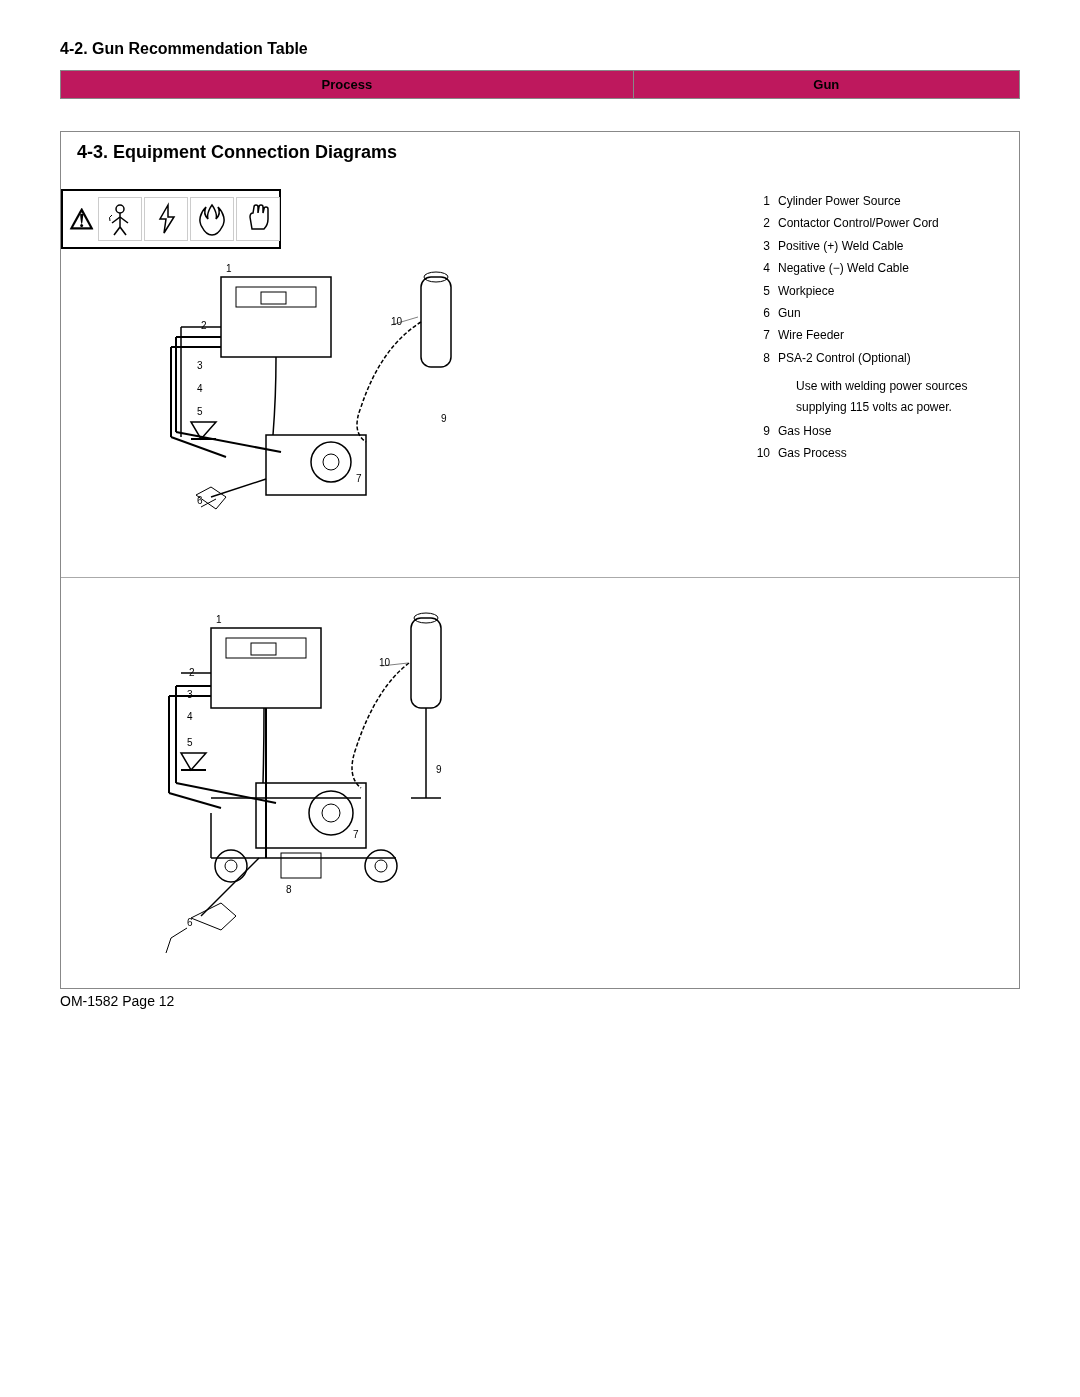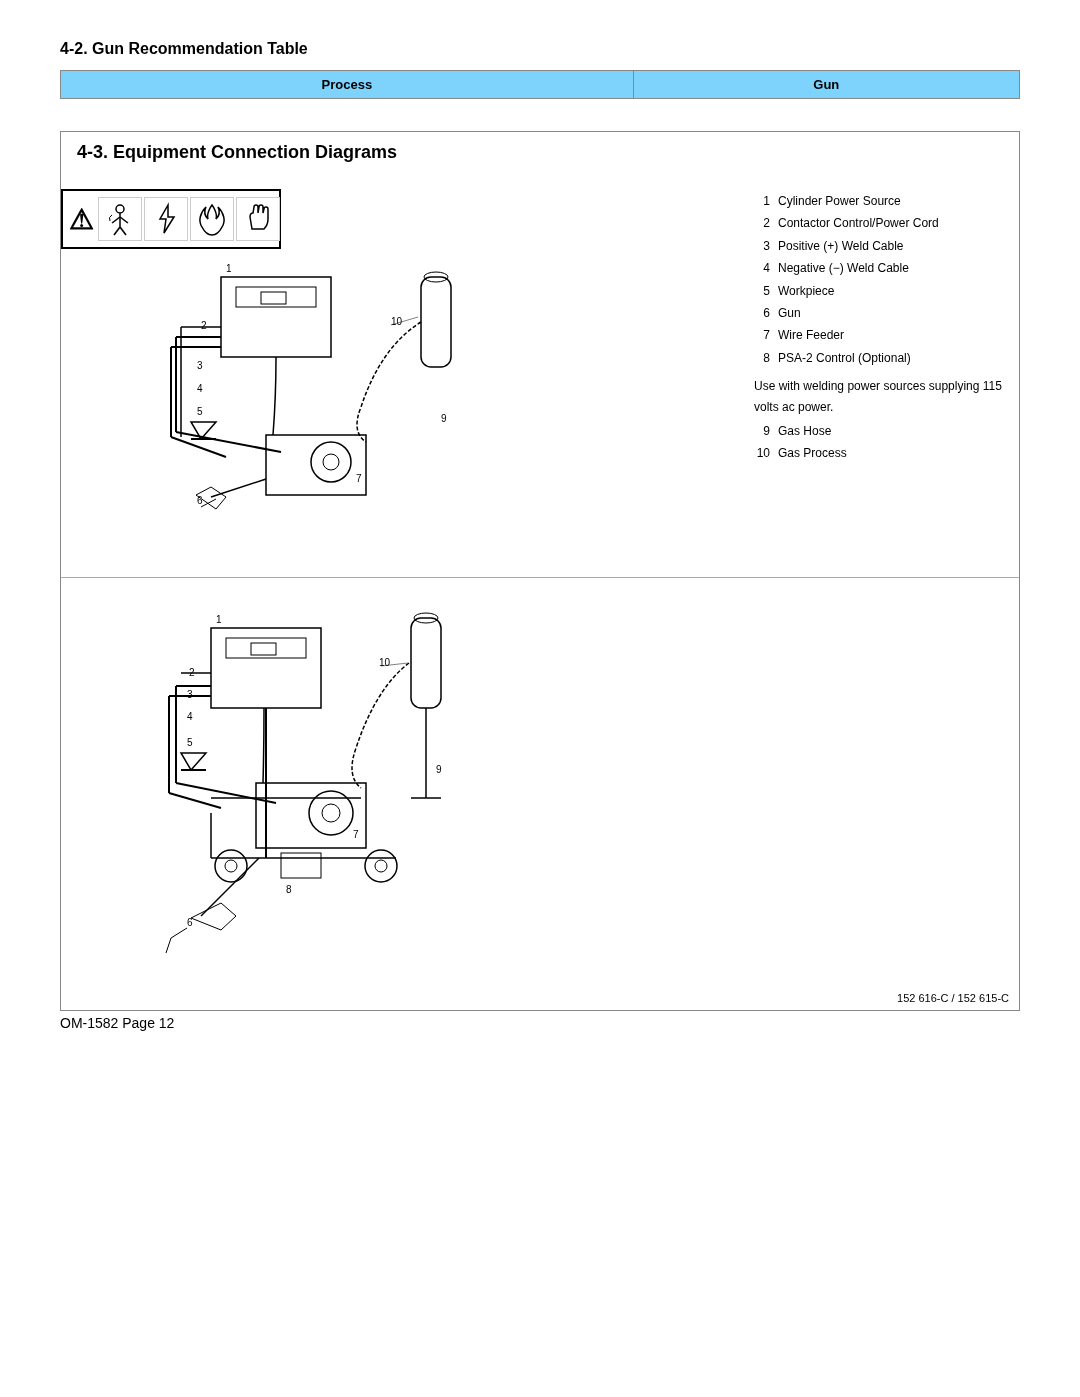--- a/index.html
+++ b/index.html
@@ -25,21 +25,21 @@
       margin-bottom: 12px;
     }
 
     
     .gun-table {
       width: 100%;
       border-collapse: collapse;
       margin-bottom: 32px;
     }
     .gun-table th {
-      background: #7dd3fc;
+      background: #be185d;
       border: 1px solid #888;
       padding: 6px 12px;
       font-weight: bold;
       text-align: center;
     }
     .gun-table td {
       border: 1px solid #888;
       padding: 6px 12px;
       text-align: center;
       font-size: 13px;
@@ -83,20 +83,21 @@
     .legend-num {
       min-width: 16px;
       text-align: right;
       font-weight: normal;
     }
 
     .note-text {
       margin-top: 8px;
       margin-bottom: 4px;
       font-size: 12px;
+      margin-left: 42px;
     }
 
     .section-4-2 {
       margin-bottom: 28px;
     }
 
     .section-4-3 {
       border: 1px solid #888;
     }
 
@@ -355,20 +356,17 @@
 
         <path d="M183 110 Q183 148 182 185" fill="none" stroke="#000" stroke-width="1.5"></path>
       </svg>
     </div>
 
     <div class="diag-right-col">
       
     </div>
   </div>
 
-  <div style="display:flex; justify-content:flex-end; padding: 4px 10px 6px 0; font-size:11px;">
-    <span>152 616-C / 152 615-C</span>
-  </div>
 </div>
 
 <div class="footer-row">
   <span>OM-1582 Page 12</span>
 </div>
 
 </body></html>

